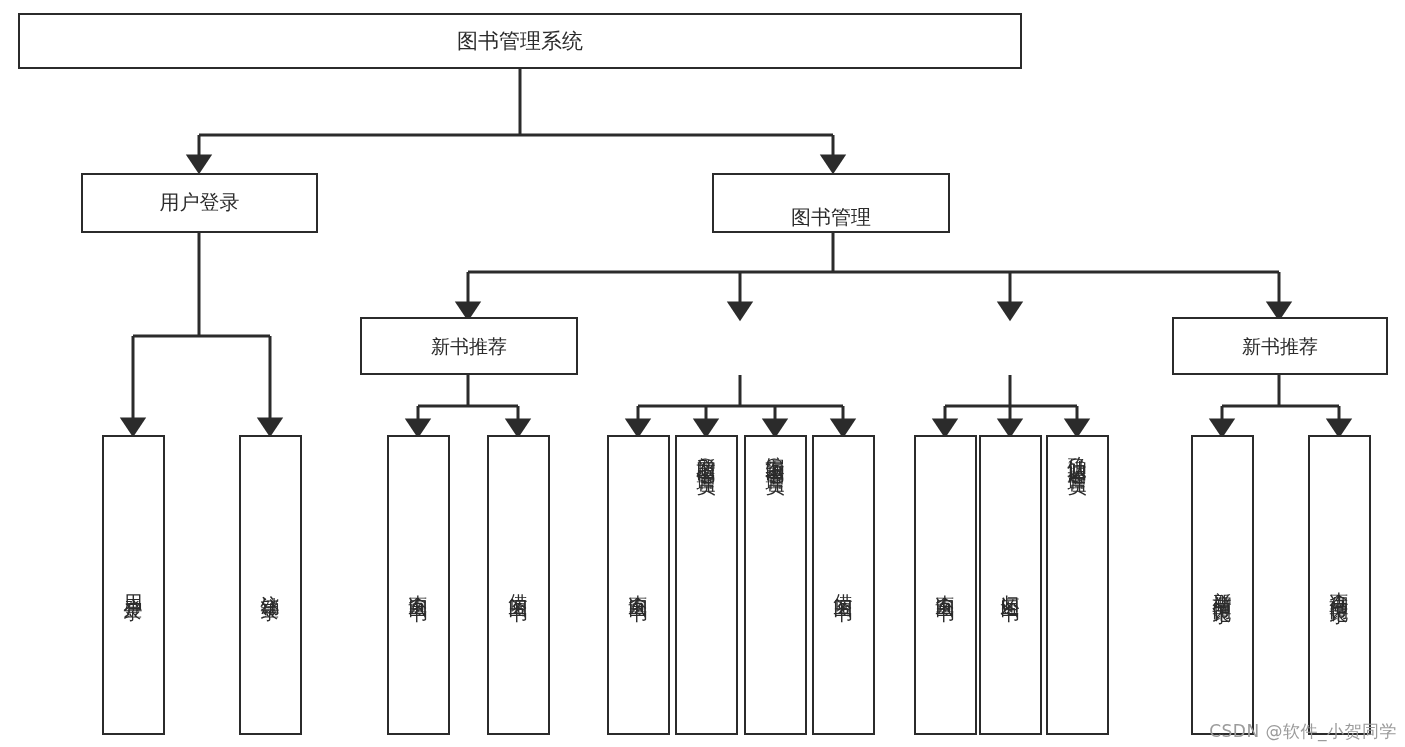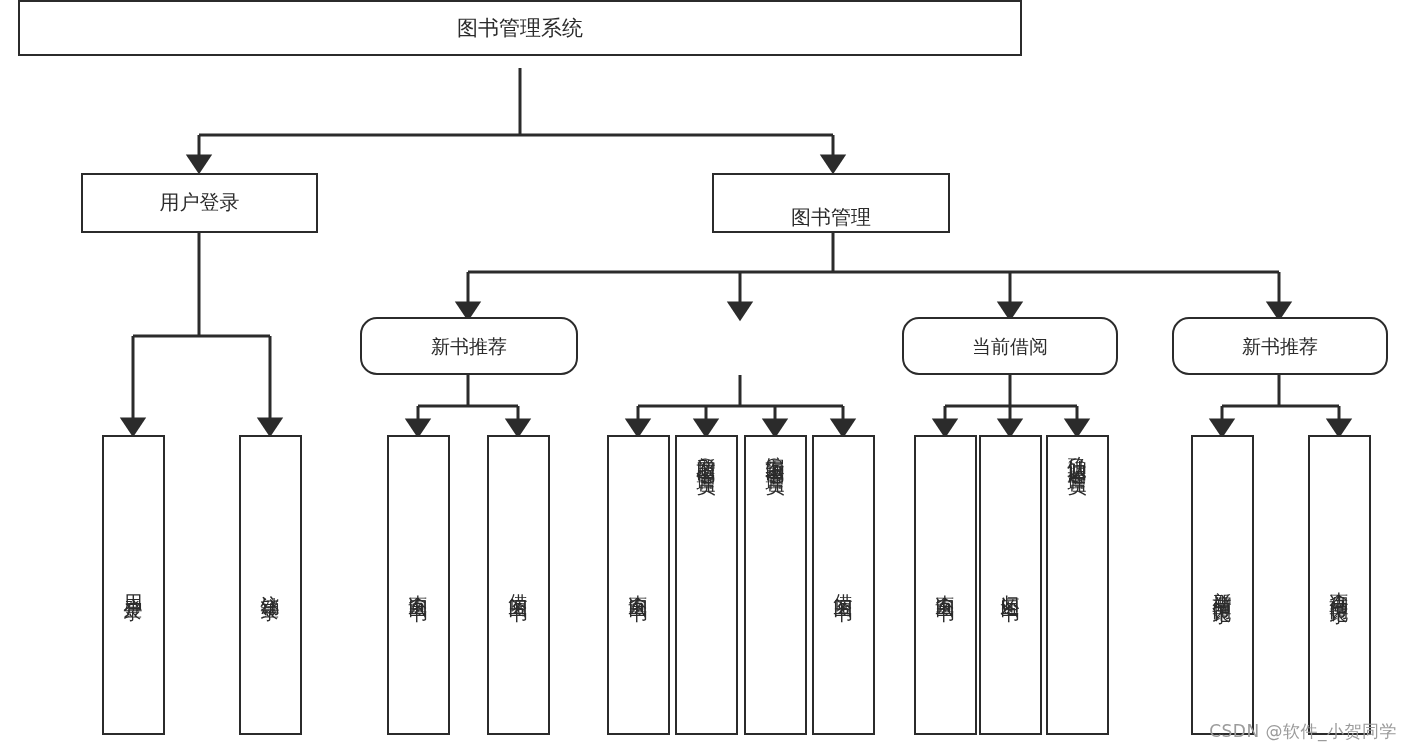--- a/index.html
+++ b/index.html
@@ -44,21 +44,20 @@
     padding: 0 2px;
   }
   .node-root {
     font-size: 21px;
   }
   .node-l1 {
     font-size: 20px;
   }
   .node-l2 {
     font-size: 19px;
-    border-radius: 17px;
   }
   .node-leaf {
     font-size: 19px;
     align-items: center;
     justify-content: center;
   }
   .node-leaf .label {
     writing-mode: vertical-rl;
     text-orientation: upright;
     letter-spacing: 3px;
@@ -132,40 +131,37 @@
       <path d="M1010,406 L1010,428" marker-end="url(#arrowhead)"></path>
       <path d="M1077,406 L1077,428" marker-end="url(#arrowhead)"></path>
 
       <path d="M1279,375 L1279,406"></path>
       <path d="M1222,406 L1339,406"></path>
       <path d="M1222,406 L1222,428" marker-end="url(#arrowhead)"></path>
       <path d="M1339,406 L1339,428" marker-end="url(#arrowhead)"></path>
     </g>
   </svg>
 
-  <div class="node node-root" style="left:18px; top:0; width:1004px; height:56px;">
+  <div class="node node-root" style="left:18px; top:13px; width:1004px; height:56px;">
     <span class="label">图书管理系统</span>
   </div>
 
   <div class="node node-l1" style="left:81px; top:173px; width:237px; height:60px;">
     <span class="label">用户登录</span>
   </div>
 
   <div class="node node-l1" style="left:712px; top:173px; width:238px; height:60px;align-items:flex-end;">
     <span class="label">图书管理</span>
   </div>
 
   <div class="node node-l2" style="left:360px; top:317px; width:218px; height:58px;">
     <span class="label">新书推荐</span>
   </div>
 
 
-  <div class="node node-l2" style="left:902px; top:317px; width:216px; height:58px;">
-    <span class="label">当前借阅</span>
-  </div>
 
   <div class="node node-l2" style="left:1172px; top:317px; width:216px; height:58px;">
     <span class="label">新书推荐</span>
   </div>
 
   <div class="node node-leaf" style="left:102px; top:435px; width:63px; height:300px;">
     <span class="label">用户登录</span>
   </div>
 
   <div class="node node-leaf" style="left:239px; top:435px; width:63px; height:300px;">

